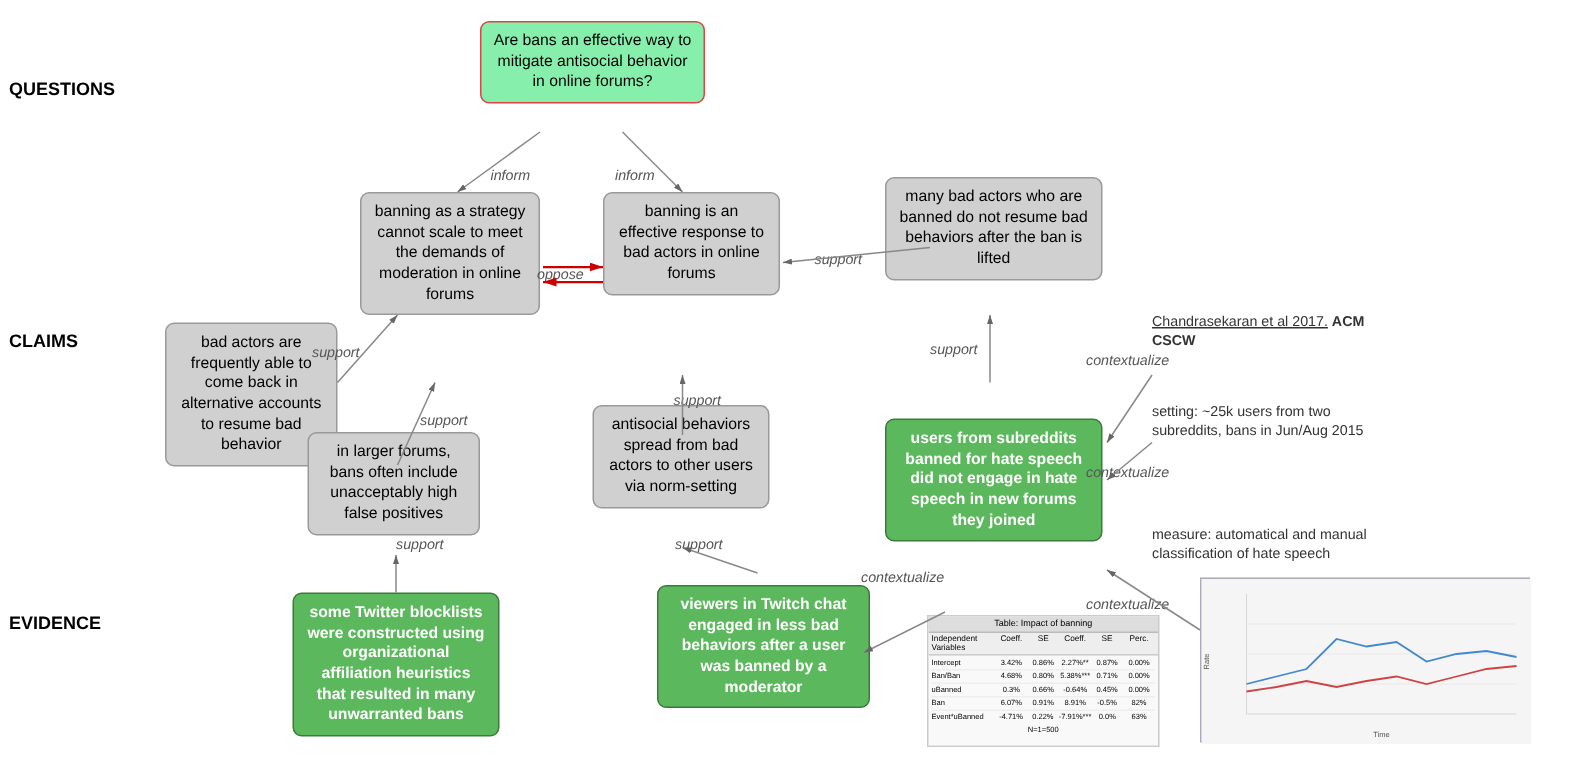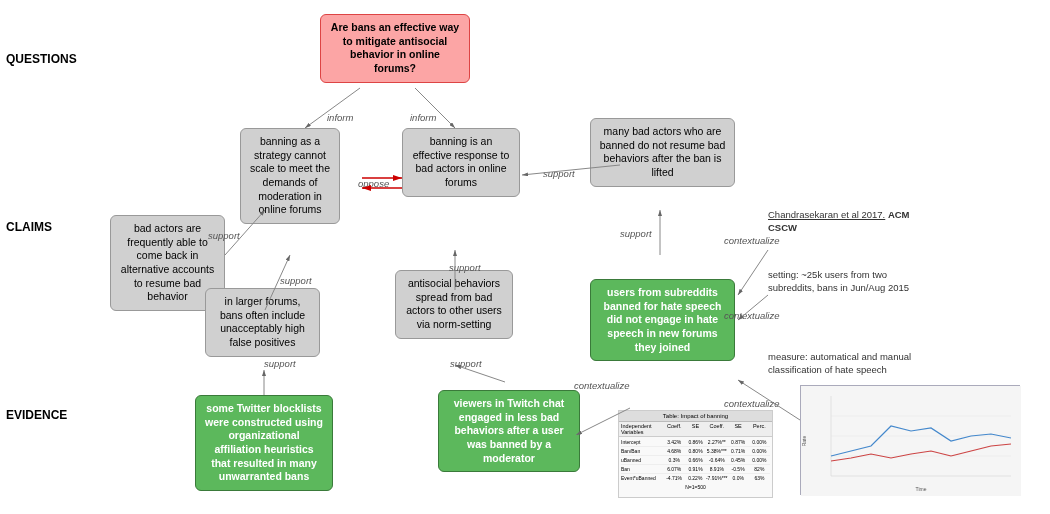--- a/index.html
+++ b/index.html
@@ -26,24 +26,24 @@
     }
     .node {
       position: absolute;
       border-radius: 6px;
       padding: 6px 8px;
       text-align: center;
       font-size: 10.5px;
       line-height: 1.3;
     }
     .node-question {
-      background: #fca5a5;
+      background: #86efac;
       border: 1.5px solid #d44;
       color: #000;
-      font-weight: bold;
+      font-weight: normal;
     }
     .node-claim-gray {
       background: #d0d0d0;
       border: 1.5px solid #999;
       color: #000;
     }
     .node-claim-green {
       background: #5cb85c;
       border: 1.5px solid #3a7a3a;
       color: #fff;
@@ -98,21 +98,21 @@
 <body>
 
 <div class="diagram-container">
 
   <div class="section-label" style="top: 52px;">QUESTIONS</div>
   <div class="section-label" style="top: 220px;">CLAIMS</div>
   <div class="section-label" style="top: 408px;">EVIDENCE</div>
 
   <div class="node node-question" style="left: 320px; top: 14px; width: 150px;">Are bans an effective way to mitigate antisocial behavior in online forums?</div>
 
-  <div class="node node-claim-gray" style="left: 240px; top: 128px; width: 100px;">banning as a strategy cannot scale to meet the demands of moderation in online forums</div>
+  <div class="node node-claim-gray" style="left: 240px; top: 128px; width: 120px;">banning as a strategy cannot scale to meet the demands of moderation in online forums</div>
 
   <div class="node node-claim-gray" style="left: 402px; top: 128px; width: 118px;">banning is an effective response to bad actors in online forums</div>
 
   <div class="node node-claim-gray" style="left: 110px; top: 215px; width: 115px;">bad actors are frequently able to come back in alternative accounts to resume bad behavior</div>
 
   <div class="node node-claim-gray" style="left: 205px; top: 288px; width: 115px;">in larger forums, bans often include unacceptably high false positives</div>
 
   <div class="node node-claim-gray" style="left: 395px; top: 270px; width: 118px;">antisocial behaviors spread from bad actors to other users via norm-setting</div>
 
   <div class="node node-claim-gray" style="left: 590px; top: 118px; width: 145px;">many bad actors who are banned do not resume bad behaviors after the ban is lifted</div>

